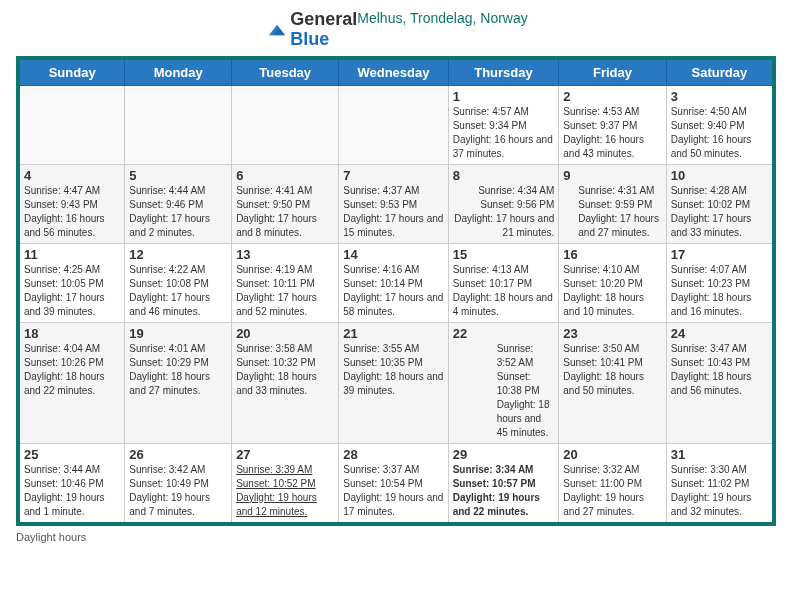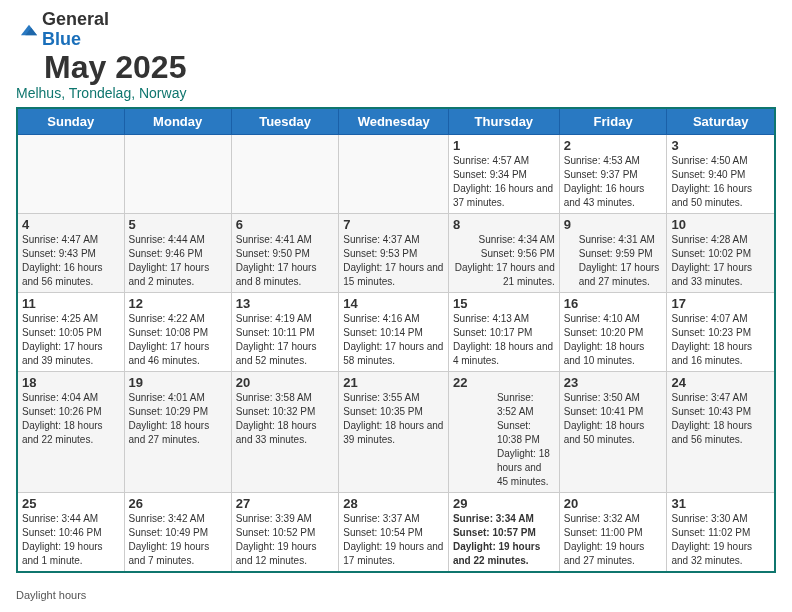--- a/index.html
+++ b/index.html
@@ -9,24 +9,23 @@
       width: 792px;
       height: 612px;
       overflow: hidden;
     }
     .page {
       width: 792px;
       padding: 10px 16px 10px 16px;
     }
     .header {
       display: flex;
-      justify-content: flex-start;
+      justify-content: center;
       align-items: flex-start;
       margin-bottom: 6px;
-      flex-direction: column;
     }
     .logo {
       display: flex;
       align-items: center;
       gap: 2px;
     }
     .logo-text {
       display: flex;
       flex-direction: column;
       line-height: 1.1;
@@ -55,21 +54,21 @@
       color: #333;
       line-height: 1.1;
     }
     .subtitle {
       font-size: 14px;
       color: #0f766e;
     }
     .calendar {
       width: 100%;
       border-collapse: collapse;
-      border: 2px solid #0f766e;
+      border: 4px solid #0f766e;
     }
     .calendar th {
       background: #2979c2;
       color: #fff;
       font-size: 13px;
       font-weight: bold;
       padding: 5px 4px;
       text-align: center;
       border: 1px solid #1a60a8;
     }
@@ -99,21 +98,21 @@
     }
     .day-info {
       font-size: 10px;
       line-height: 1.4;
       color: #333;
     }
     .empty-cell {
       background: #f9f9f9 !important;
     }
     .footer {
-      margin-top: 16px;
+      margin-top: 5px;
       font-size: 11px;
       color: #555;
       text-align: left;
     }
   </style>
 </head>
 <body>
 
 <div class="page">
   <div class="header">
@@ -121,21 +120,20 @@
       <svg class="logo-icon" viewBox="0 0 30 30">
         <polygon points="4,22 15,8 26,22" fill="#2979c2"></polygon>
         <polygon points="10,22 18,12 26,22" fill="#1a5fa0" opacity="0.7"></polygon>
       </svg>
       <div class="logo-text">
         <span class="logo-general">General</span>
         <span class="logo-blue">Blue</span>
       </div>
     </div>
     <div class="title-area">
-      <div class="month-title">May 2025</div>
       <div class="subtitle">Melhus, Trondelag, Norway</div>
     </div>
   </div>
 
   <table class="calendar">
     <thead>
       <tr>
         <th>Sunday</th>
         <th>Monday</th>
         <th>Tuesday</th>
@@ -310,21 +308,21 @@
 Daylight: 19 hours and 1 minute.</div>
           </td>
           <td>
             <span class="day-num">26</span>
             <div class="day-info" style="white-space: pre-line;">Sunrise: 3:42 AM
 Sunset: 10:49 PM
 Daylight: 19 hours and 7 minutes.</div>
           </td>
           <td>
             <span class="day-num">27</span>
-            <div class="day-info" style="white-space: pre-line;">Sunrise: 3:39 AM
+            <div class="day-info" style="white-space: pre-line; text-decoration: underline;">Sunrise: 3:39 AM
 Sunset: 10:52 PM
 Daylight: 19 hours and 12 minutes.</div>
           </td>
           <td>
             <span class="day-num">28</span>
             <div class="day-info" style="white-space: pre-line;">Sunrise: 3:37 AM
 Sunset: 10:54 PM
 Daylight: 19 hours and 17 minutes.</div>
           </td>
           <td>

